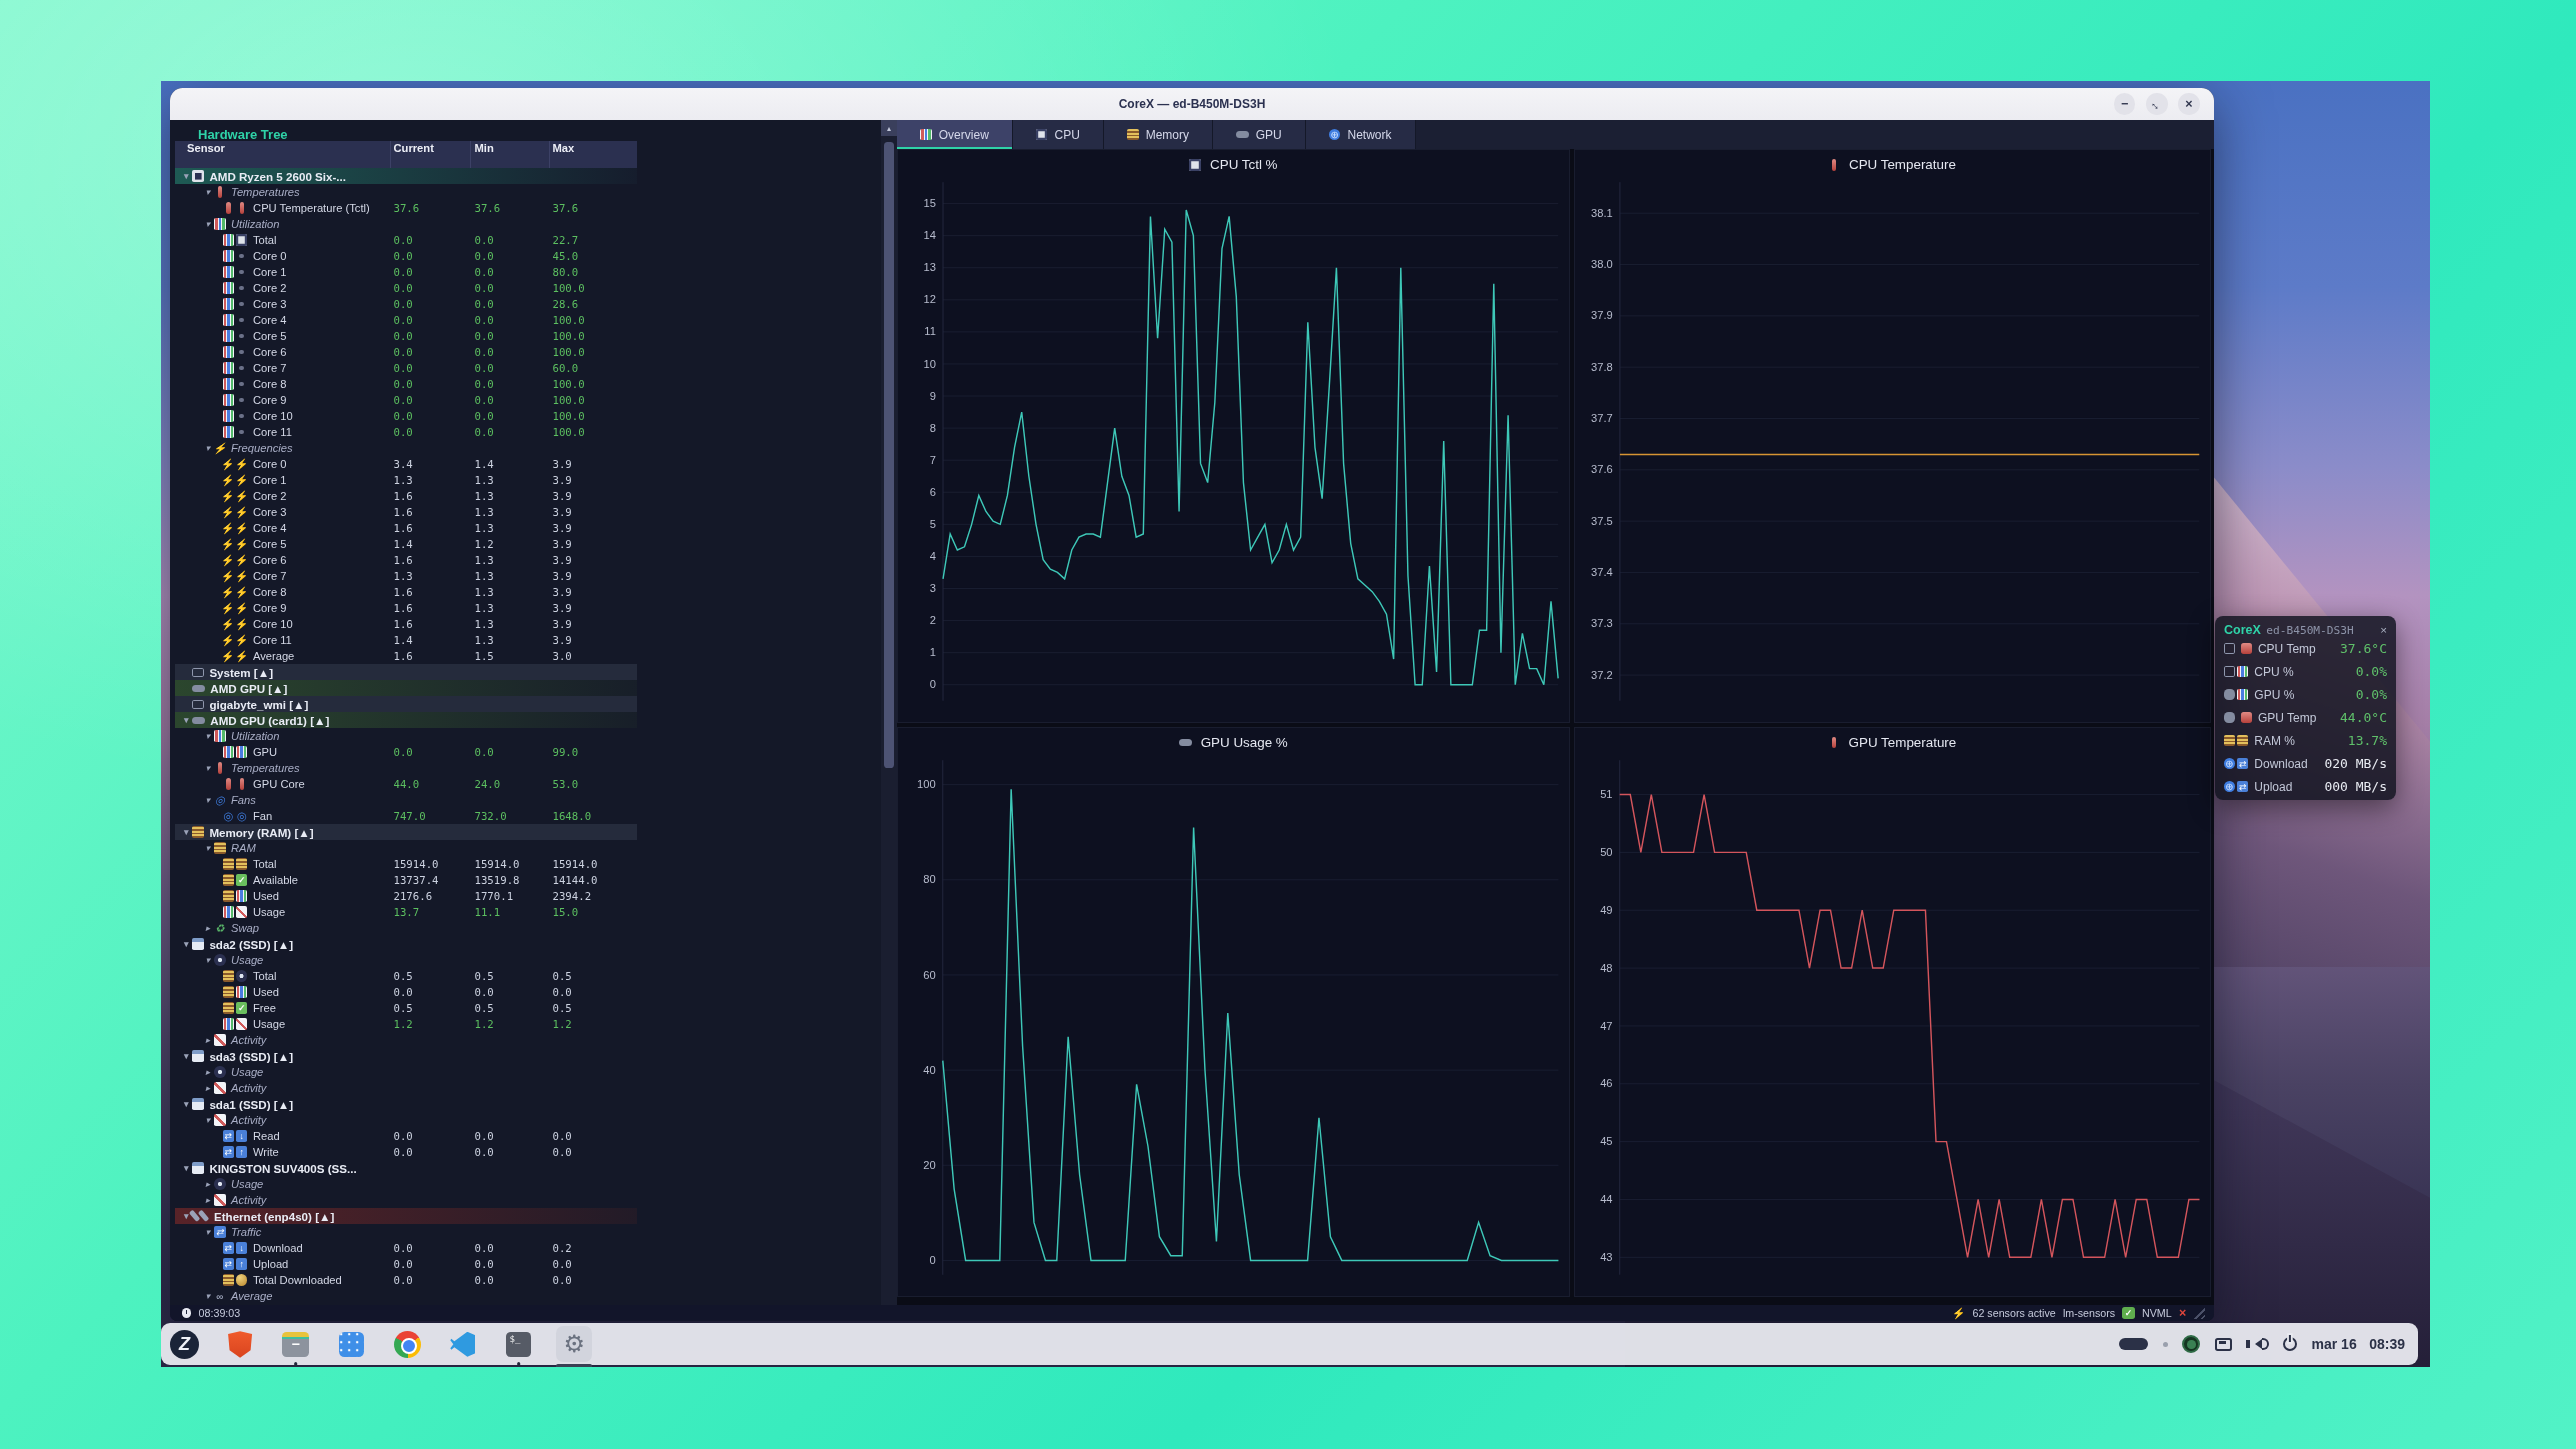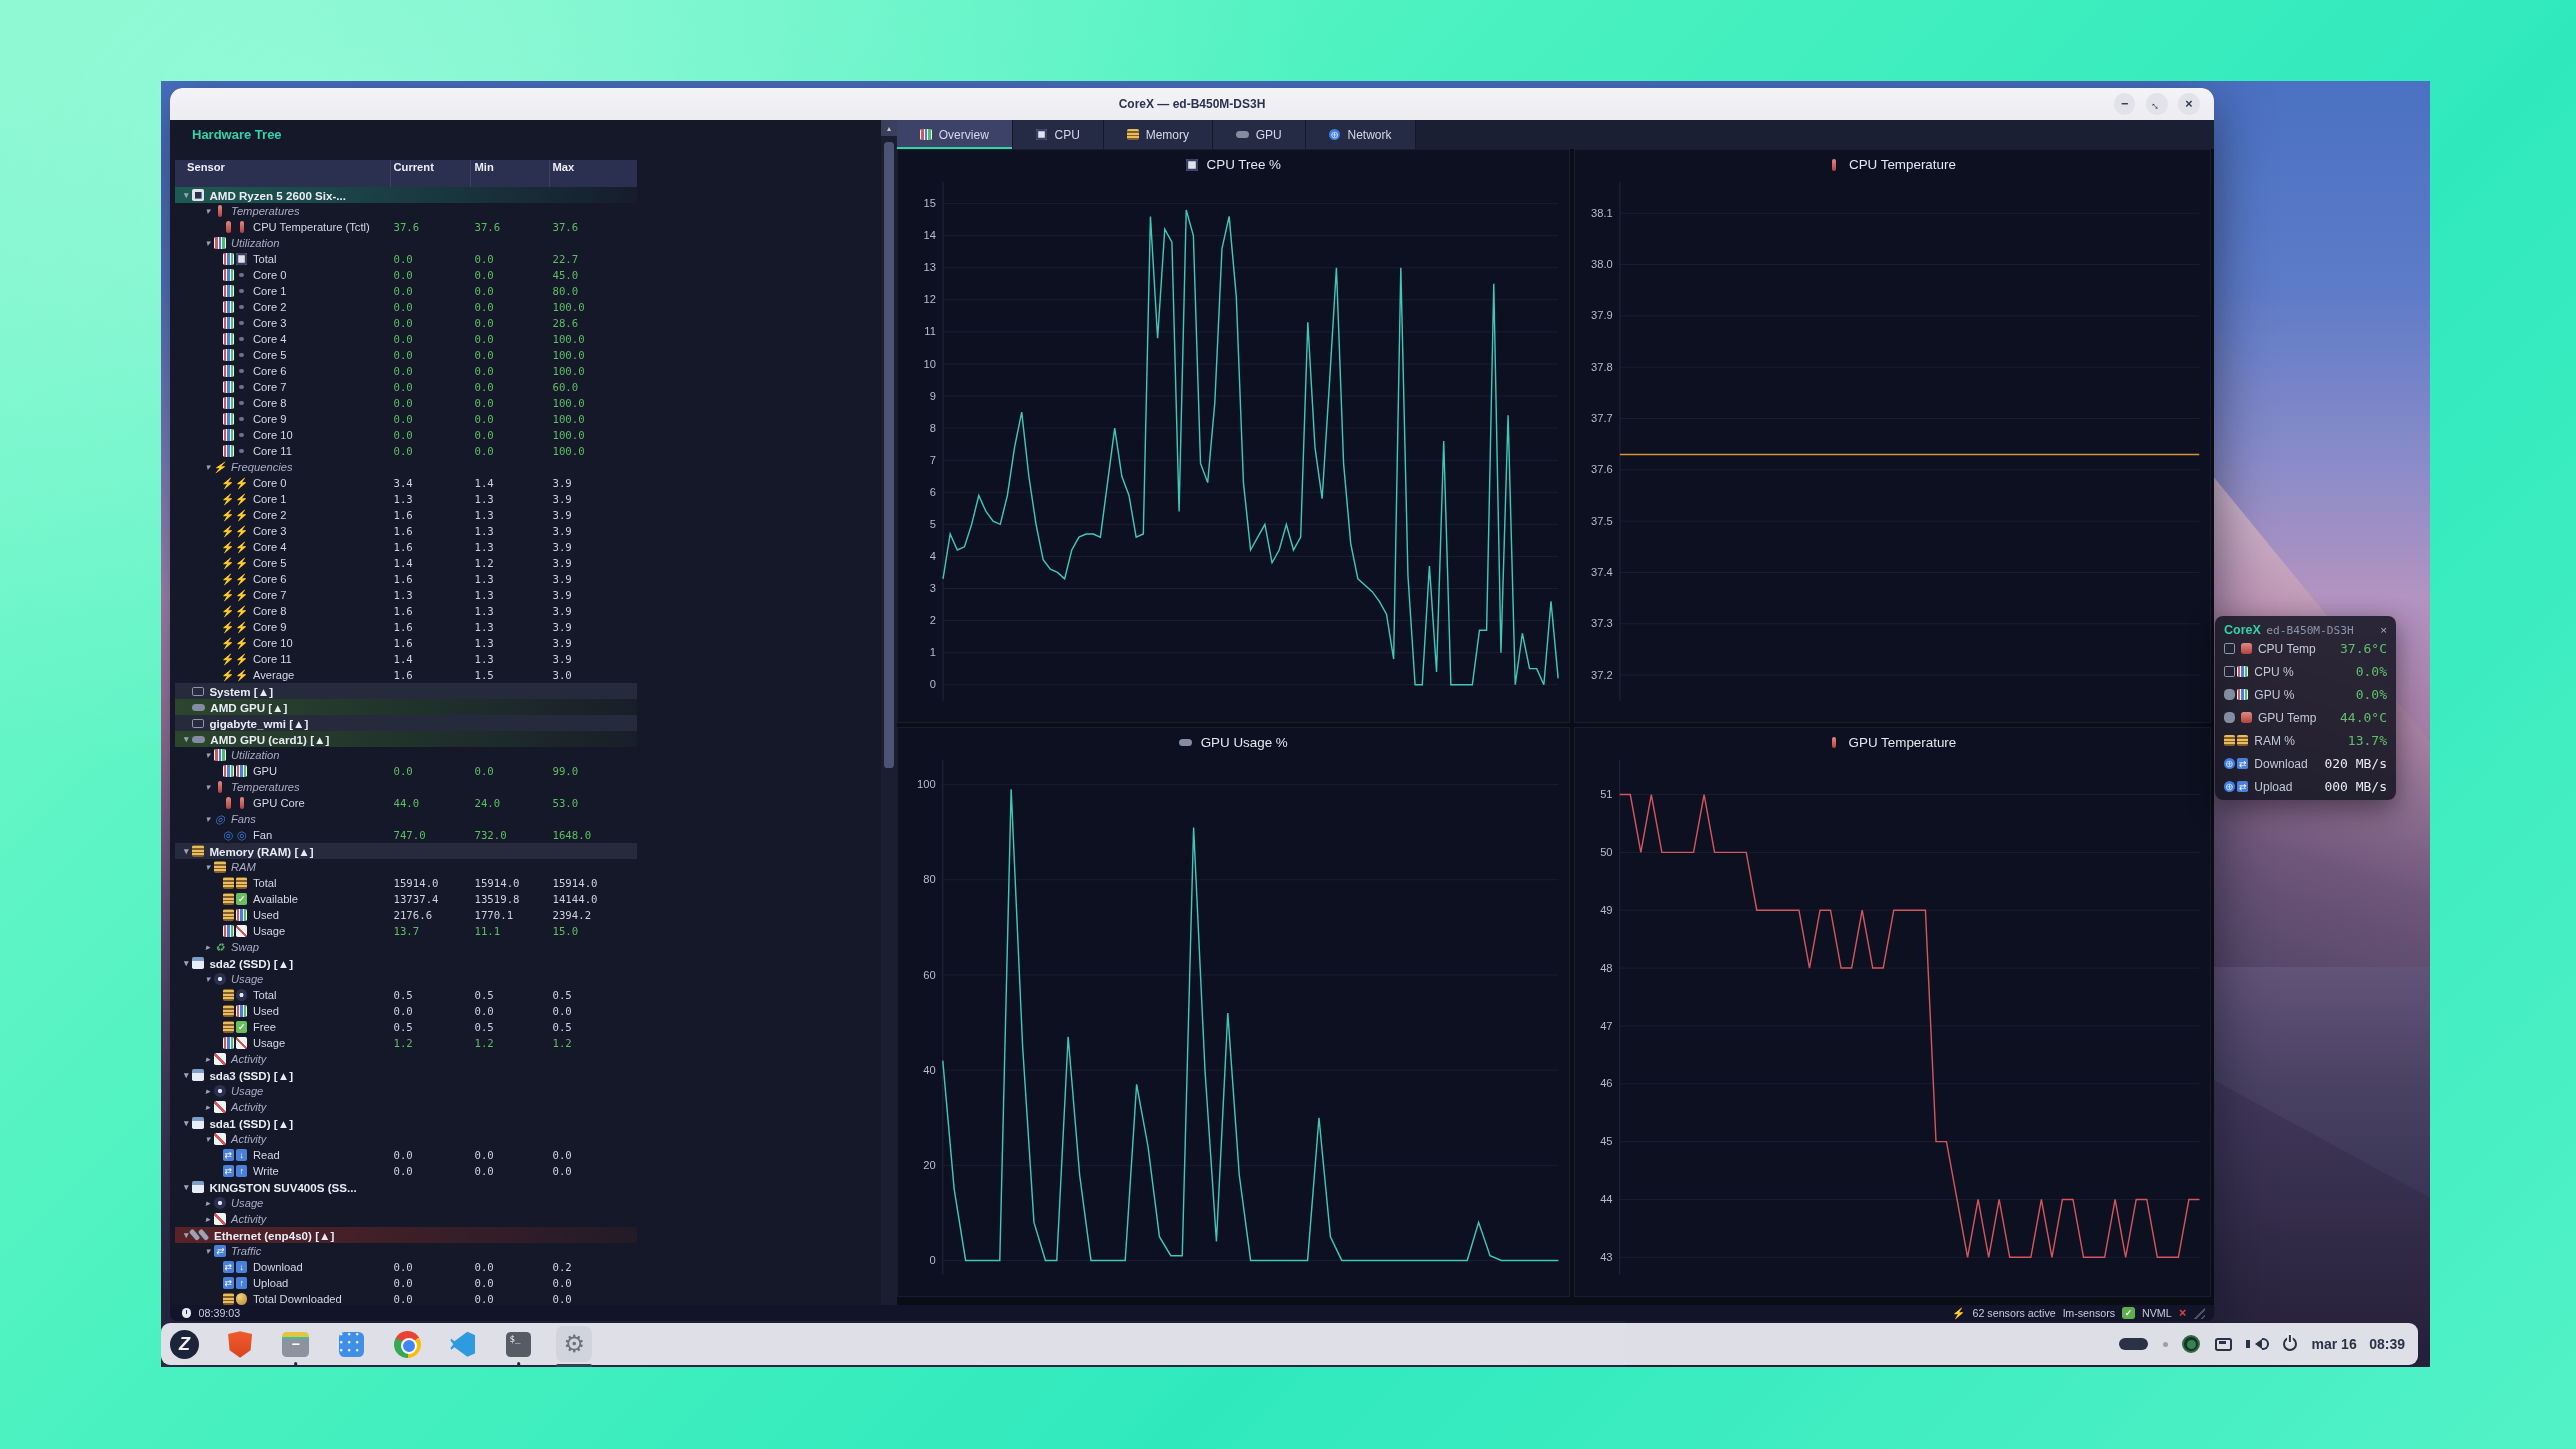--- a/index.html
+++ b/index.html
@@ -20,21 +20,21 @@
   .titlebar { position:relative; height:32px; background:linear-gradient(#f4f4f7,#ececf1); border-radius:12.5px 12.5px 0 0; display:flex; align-items:center; justify-content:center; }
   .titlebar .title { font-size:12px; font-weight:bold; color:#2b3150; }
   .winbtns { position:absolute; right:14.3px; top:0; height:32px; display:flex; align-items:center; gap:10.7px; }
   .wbtn { width:21.5px; height:21.5px; border-radius:50%; background:#e2e2e9; color:#30364e; display:flex; align-items:center; justify-content:center; font-size:12.5px; font-weight:bold; cursor:default; }
   .wbtn.max span { display:inline-block; transform:rotate(45deg); font-size:11.6px; }
 
   .winbody { position:absolute; left:0; right:0; top:32px; bottom:16px; display:flex; background:#141828; }
 
   
   .left-panel { width:711px; position:relative; background:#141828; overflow:hidden; }
-  .panel-title { height:40px; line-height:29px; padding-left:22px; color:#2fd3a8; font-weight:bold; font-size:13px; }
+  .panel-title { height:21px; line-height:29px; padding-left:28px; color:#2fd3a8; font-weight:bold; font-size:13px; }
   .thead { position:relative; margin-left:4.5px; width:462px; height:27px; background:#2b3050; color:#eceef6; font-weight:bold; font-size:11.2px; }
   .thead span { position:absolute; top:1.3px; }
   .th-divider { position:absolute; top:0; bottom:0; width:0.9px; background:#3c4166; }
   .tree { margin-left:4.5px; width:462px; }
   .trow { position:relative; width:462px; height:16px; display:flex; align-items:center; white-space:nowrap; overflow:hidden; }
   .k-g { font-weight:bold; color:#e9ecf5; font-size:11.6px; }
   .k-c { font-style:italic; color:#a9aec6; font-size:11.2px; }
   .k-i { color:#d4d8e6; font-size:11.2px; }
   .hl-teal  { background:linear-gradient(90deg, rgba(32,102,92,.85), rgba(28,48,64,.2)); }
   .hl-green { background:linear-gradient(90deg, rgba(62,108,50,.55), rgba(40,60,45,.18)); }
@@ -687,21 +687,21 @@
               </div>
               <div class="tab">
                 <span class="ic ic-globe">⊕</span>
                 <span>Network</span>
               </div>
             </div>
           <div class="charts" id="charts">
               <div class="chart">
                 <div class="chart-title">
                   <span class="ic ic-chipd"></span>
-                  <span>CPU Tree %</span>
+                  <span>CPU Tctl %</span>
                 </div>
                 <svg width="673" height="574" viewBox="0 0 752 642">
                   <line x1="50" x2="738" y1="59.9375" y2="59.9375" stroke="#1b1f33" stroke-width="1"></line>
                   <text x="42" y="63.9375" text-anchor="end" fill="#b7bccd" font-size="12.5">15</text>
                   <line x1="50" x2="738" y1="95.8125" y2="95.8125" stroke="#1b1f33" stroke-width="1"></line>
                   <text x="42" y="99.8125" text-anchor="end" fill="#b7bccd" font-size="12.5">14</text>
                   <line x1="50" x2="738" y1="131.6875" y2="131.6875" stroke="#1b1f33" stroke-width="1"></line>
                   <text x="42" y="135.6875" text-anchor="end" fill="#b7bccd" font-size="12.5">13</text>
                   <line x1="50" x2="738" y1="167.5625" y2="167.5625" stroke="#1b1f33" stroke-width="1"></line>
                   <text x="42" y="171.5625" text-anchor="end" fill="#b7bccd" font-size="12.5">12</text>

